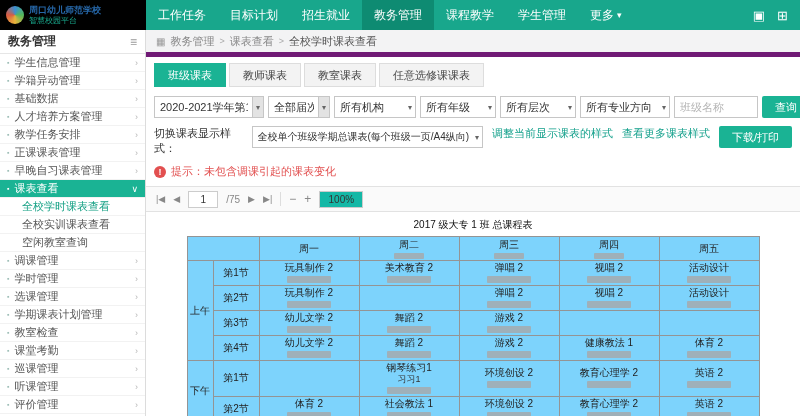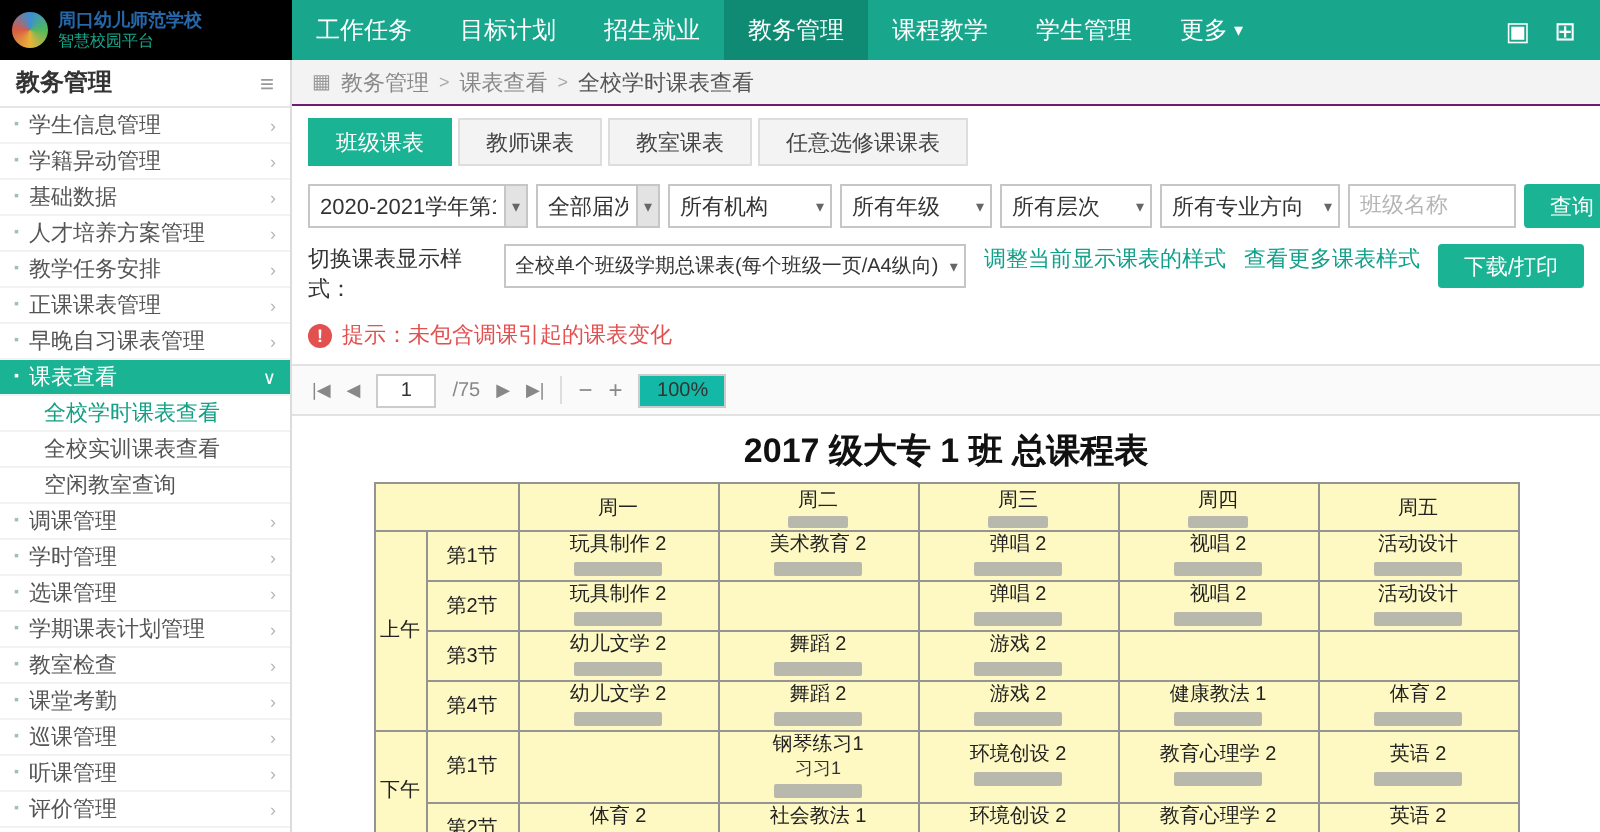--- a/index.html
+++ b/index.html
@@ -32,21 +32,21 @@
   .sb-sub{height:18px;display:flex;align-items:center;padding:0 7px 0 22px;font-size:11px;color:#555;border-bottom:1px solid #f2f2f2;cursor:pointer;white-space:nowrap}
   .sb-sub.active{color:#14a084}
 
   
   .main{position:absolute;left:146px;top:30px;right:0;bottom:0;overflow:hidden}
   .breadcrumb{height:22px;display:flex;align-items:center;gap:5px;padding:0 10px;font-size:11px;color:#888}
   .bc-icon{color:#999;font-size:10px}
   .bc-item{cursor:pointer}
   .bc-item.last{color:#555}
   .bc-sep{color:#aaa;font-size:9px}
-  .panel{position:absolute;top:22px;left:0;right:0;bottom:0;background:#fff;border-top:1px solid #701a75;overflow:hidden}
+  .panel{position:absolute;top:22px;left:0;right:0;bottom:0;background:#fff;border-top:5px solid #701a75;overflow:hidden}
 
   .tabs{display:flex;gap:3px;padding:6px 8px 0 8px}
   .tab{height:24px;display:flex;align-items:center;padding:0 13px;font-size:11px;background:#f3f3f3;border:1px solid #ddd;color:#444;cursor:pointer;white-space:nowrap}
   .tab.active{background:#1ab394;border-color:#1ab394;color:#fff}
 
   .filters{display:flex;align-items:center;gap:4px;padding:9px 8px 6px}
   .filter-selects{display:flex;align-items:center;gap:4px}
   .sel{height:22px;border:1px solid #c6c6c6;background:#fff;display:flex;align-items:center;font-size:11px;color:#333;padding-left:5px;cursor:pointer;white-space:nowrap;overflow:hidden}
   .sel .val{overflow:hidden;white-space:nowrap;flex:1}
   .sel .arrow{padding:0 3px;color:#666;font-size:8px;flex:none}
@@ -65,23 +65,23 @@
   .warn{width:12px;height:12px;border-radius:50%;background:#e25050;color:#fff;font-size:9px;font-weight:bold;display:flex;align-items:center;justify-content:center;flex:none}
 
   .toolbar{height:26px;background:#fafafa;border-top:1px solid #e2e2e2;border-bottom:1px solid #e2e2e2;display:flex;align-items:center;gap:8px;padding:0 10px;color:#777}
   .nav-btn{cursor:pointer;color:#888;font-size:9px}
   .page-box{width:30px;height:17px;border:1px solid #ccc;font-size:10px;text-align:center;color:#333;background:#fff}
   .muted{color:#888;font-size:10px}
   .vsep{width:1px;height:14px;background:#ddd}
   .zoom-box{width:44px;height:17px;border:1px solid #ccc;font-size:10px;text-align:center;color:#333;background:#14b8a6}
 
   .schedule-area{background:#fff;overflow:hidden}
-  .schedule-title{text-align:center;font-size:17px;font-weight:bold;color:#111;padding:6px 0 4px}
+  .schedule-title{text-align:center;font-size:10px;font-weight:normal;color:#111;padding:6px 0 4px}
   table.sched{margin:0 auto;border-collapse:collapse;table-layout:fixed;width:572px}
-  .sched th,.sched td{border:1px solid #949494;font-size:10px;text-align:center;vertical-align:middle;padding:1px 2px;background:#fef9c3;color:#222}
+  .sched th,.sched td{border:1px solid #949494;font-size:10px;text-align:center;vertical-align:middle;padding:1px 2px;background:#7dd3fc;color:#222}
   .sched th{height:20px;font-weight:normal}
   .sched td{height:24px}
   td.section{width:26px;line-height:1.35;white-space:normal;word-break:break-all}
   td.period{width:46px}
   .course{font-size:10px;line-height:1.2}
   .course2{font-size:9px;line-height:1.2;color:#333}
   .redact{width:44px;height:7px;background:#a8a8a8;border-radius:1px;margin:2px auto 1px;opacity:.8}
   .redact.hdr{width:30px;height:6px;margin:1px auto 0}
 </style>
 </head>

